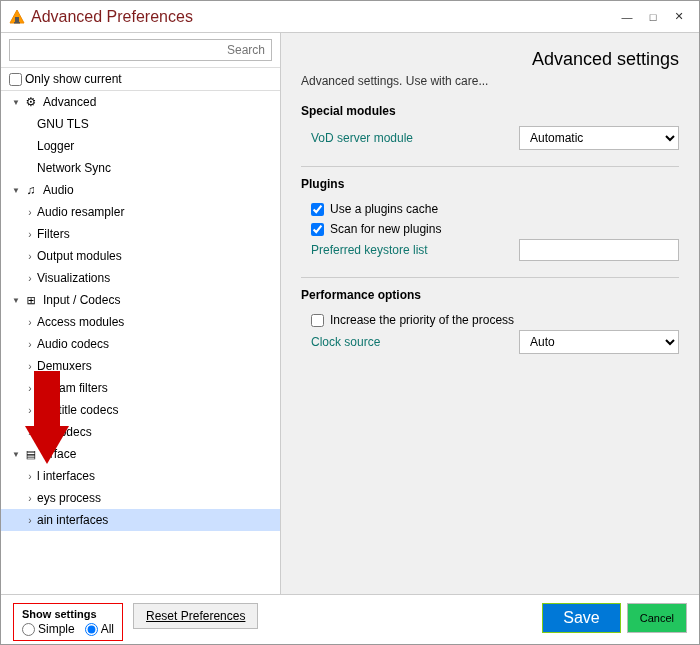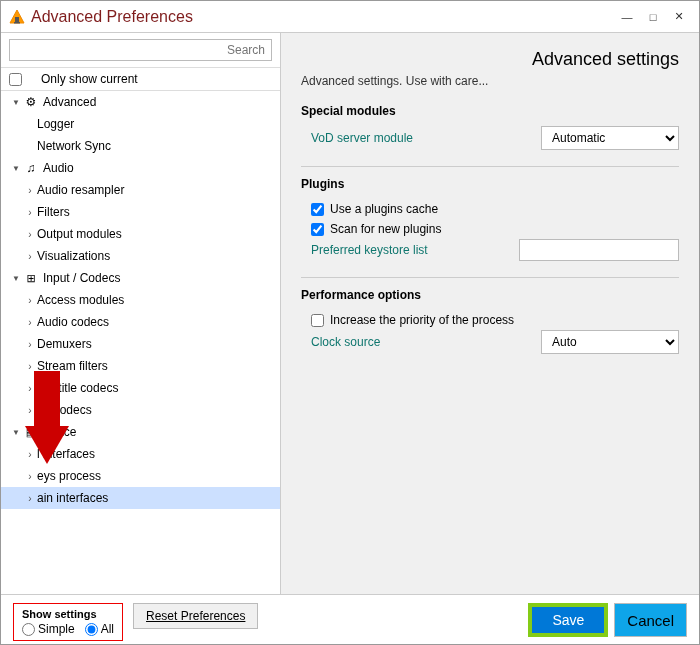--- a/index.html
+++ b/index.html
@@ -97,21 +97,21 @@
       border: 1px solid #bbb;
       font-size: 12px;
       color: #888;
       outline: none;
       text-align: right;
     }
 
     .only-show-current {
       display: flex;
       align-items: center;
-      gap: 19px;
+      gap: 3px;
       padding: 4px 8px;
       border-bottom: 1px solid #ddd;
       flex-shrink: 0;
     }
 
     .tree-container {
       flex: 1;
       overflow-y: auto;
       overflow-x: hidden;
       position: relative;
@@ -196,21 +196,21 @@
       padding-left: 10px;
     }
 
     .form-label {
       flex: 1;
       font-size: 12px;
       color: #0f766e;
     }
 
     .form-select {
-      width: 138px;
+      width: 160px;
       padding: 3px 6px;
       border: 1px solid #bbb;
       background: #fff;
       font-size: 12px;
       cursor: pointer;
     }
 
     .form-input {
       width: 160px;
       padding: 3px 6px;
@@ -284,32 +284,32 @@
       text-decoration: underline;
     }
 
     .bottom-right-btns {
       display: flex;
       gap: 6px;
     }
 
     .save-btn {
       padding: 5px 20px;
-      border: 4px solid #84cc16;
+      border: 1px solid #84cc16;
       background: #0078d7;
       color: #fff;
-      font-size: 14px;
+      font-size: 16px;
       cursor: pointer;
     }
 
     .cancel-btn {
       padding: 5px 12px;
       border: 1px solid #bbb;
-      background: #0ea5e9;
-      font-size: 15px;
+      background: #22c55e;
+      font-size: 11px;
       cursor: pointer;
     }
 
     .tree-container::-webkit-scrollbar { width: 8px; }
     .tree-container::-webkit-scrollbar-track { background: #f0f0f0; }
     .tree-container::-webkit-scrollbar-thumb { background: #bbb; }
   </style>
 </head>
 <body>
 
@@ -343,20 +343,24 @@
         <input type="checkbox" style="">
         <span>Only show current</span>
       </div>
 
       <div class="tree-container" style="position:relative;">
 
         <div class="tree-item group-header">
           <span class="tree-arrow">▼</span>
           <span class="tree-icon">⚙</span>
           <span class="tree-label">Advanced</span>
+        </div>
+        <div class="tree-item indent-1">
+          <span class="tree-arrow"></span>
+          <span class="tree-label">GNU TLS</span>
         </div>
         <div class="tree-item indent-1">
           <span class="tree-arrow"></span>
           <span class="tree-label">Logger</span>
         </div>
         <div class="tree-item indent-1">
           <span class="tree-arrow"></span>
           <span class="tree-label">Network Sync</span>
         </div>
 

